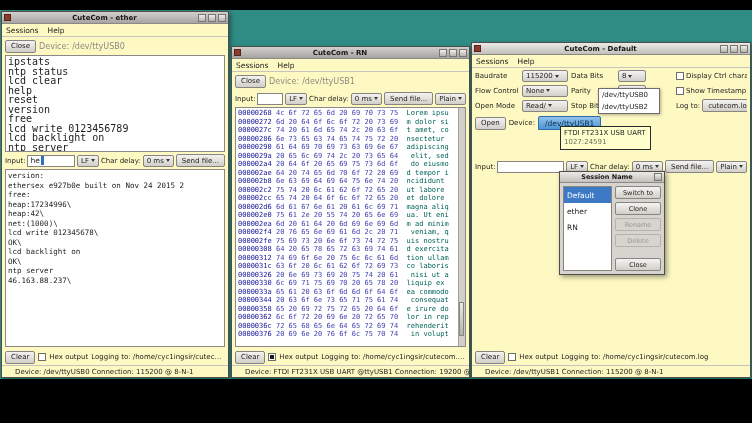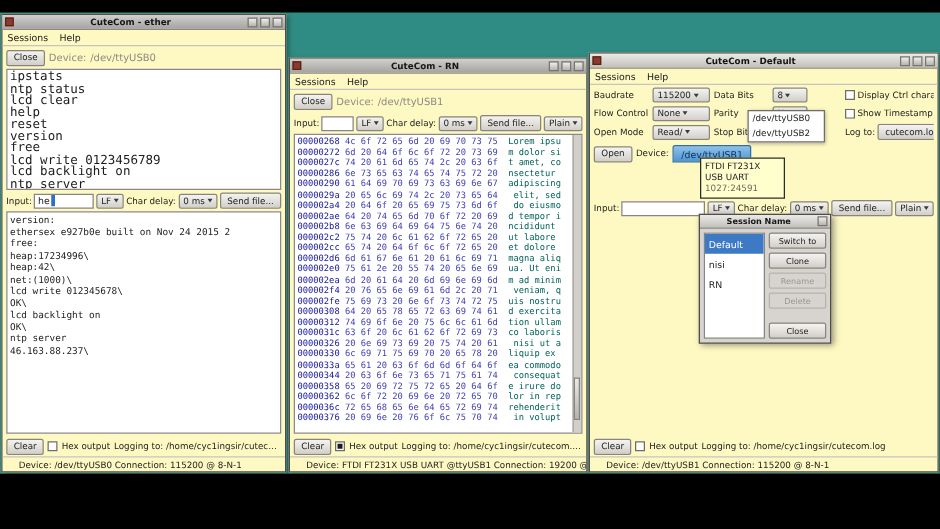--- a/index.html
+++ b/index.html
@@ -52,21 +52,21 @@
   .srow{display:grid;grid-template-columns:44px 46px 44px 28px 1fr;align-items:center;gap:3px;height:14px;padding:0 3px;font-size:7px;}
   .slabel{white-space:nowrap;overflow:hidden;}
   .chkwrap{display:flex;align-items:center;gap:2px;white-space:nowrap;overflow:hidden;margin-left:27px;}
   .tabrow{flex:0 0 18px;display:flex;align-items:center;gap:3px;padding:0 3px;font-size:7px;}
   .devtab{height:14px;display:inline-flex;align-items:center;padding:0 6px;background:linear-gradient(#8fc1ea,#4f96d4);border:1px solid #2f6da8;color:#0b2f52;font-size:7.5px;border-radius:2px 2px 0 0;}
   .spacer3{flex:0 0 26px;}
   .mainarea{flex:1;}
 
   .popup{position:absolute;left:126px;top:45px;width:62px;background:#fff;border:1px solid #6f6d68;box-shadow:1px 1px 3px rgba(0,0,0,.3);z-index:5;font-size:7px;}
   .popup-item{height:12px;display:flex;align-items:center;padding:0 3px;white-space:nowrap;}
-  .tooltip{position:absolute;left:88px;top:83px;width:68px;background:#ffffce;border:1px solid #2b2b2b;padding:2px 3px;z-index:6;font-size:7px;line-height:9px;}
+  .tooltip{position:absolute;left:88px;top:83px;width:91px;background:#ffffce;border:1px solid #2b2b2b;padding:2px 3px;z-index:6;font-size:7px;line-height:9px;}
   .tooltip .tt2{color:#6b6b5a;}
 
   .dialog{position:absolute;left:87px;top:128px;width:106px;height:104px;display:flex;flex-direction:column;background:#d7d4cf;border:1px solid #4f4d4a;box-shadow:2px 2px 5px rgba(0,0,0,.4);z-index:10;font-size:7px;}
   .dialog>.titlebar{flex:0 0 11px;}
   .dialog>.titlebar .title{font-size:6.5px;}
   .dialog-body{flex:1;display:flex;gap:3px;padding:3px;}
   .sessionlist{flex:1;background:#fff;border:1px solid #87857f;font-size:7.5px;overflow:hidden;}
   .sess{height:16px;display:flex;align-items:center;padding:0 3px;}
   .sess.selected{background:#3d79c4;color:#fff;}
   .dlgcol{flex:0 0 46px;display:flex;flex-direction:column;gap:3px;}
@@ -341,21 +341,21 @@
       <div class="tt2">1027:24591</div>
     </div>
     <div class="dialog">
       <div class="titlebar">
         <span class="title">Session Name</span>
         <span class="win-btn"></span>
       </div>
       <div class="dialog-body">
         <div class="sessionlist">
             <div class="sess selected">Default</div>
-            <div class="sess">nisi</div>
+            <div class="sess">ether</div>
             <div class="sess">RN</div>
           </div>
         <div class="dlgcol">
             <div class="btn">Switch to</div>
             <div class="btn">Clone</div>
             <div class="btn disabled">Rename</div>
             <div class="btn disabled">Delete</div>
             <div class="btn">Close</div>
           </div>
       </div>

